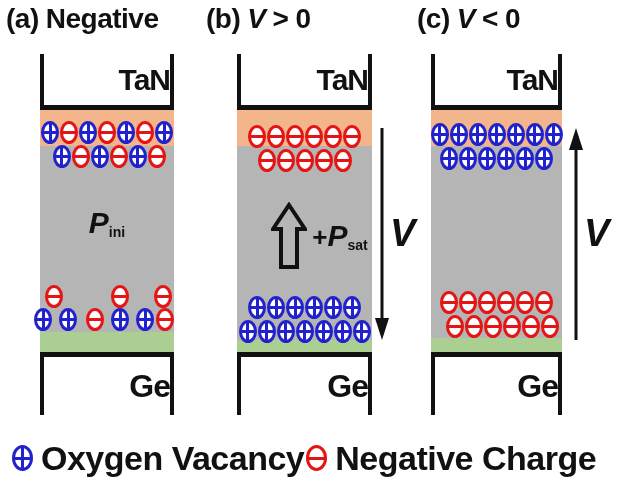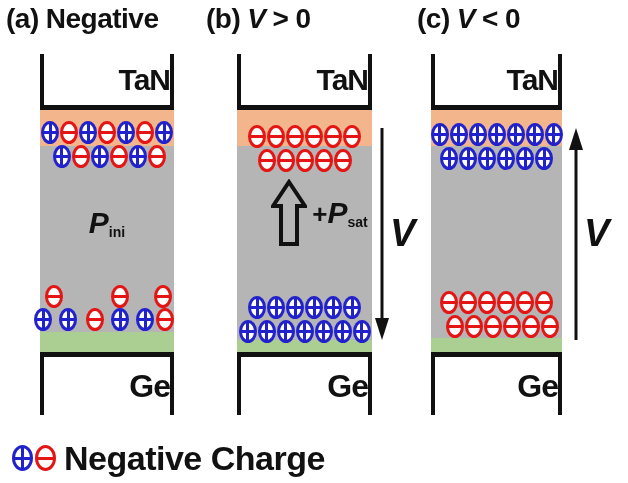--- a/index.html
+++ b/index.html
@@ -45,21 +45,21 @@
   .sym.ov{border:3px solid #2222cc;}
   .sym.nc{border:3px solid #e41515;}
   .sym::before{content:'';position:absolute;left:0px;right:0px;top:50%;margin-top:-1.5px;height:3px;}
   .sym.ov::before{background:#2222cc;}
   .sym.nc::before{background:#e41515;}
   .sym.ov::after{content:'';position:absolute;top:0px;bottom:0px;left:50%;margin-left:-1.5px;width:3px;background:#2222cc;}
 
   
   .pol-wrap{position:absolute;left:0;right:0;display:flex;justify-content:center;align-items:center;gap:5px;}
   .pol-wrap-a{top:96px;}
-  .pol-wrap-bc{top:69px;padding-left:30px;}
+  .pol-wrap-bc{top:92px;padding-left:30px;}
   .pol-label{white-space:nowrap;font-weight:bold;}
   .pol-label .sign{font-size:26px;}
   .pol-label .pvar{font-size:30px;font-style:italic;}
   .pol-label sub{font-size:14px;}
 
   
   .v-arrow{position:absolute;width:20px;height:212px;top:18px;}
   .stack-b .v-arrow{right:-20px;}
   .stack-c .v-arrow{right:-24px;}
   .v-label{position:absolute;left:18px;top:84px;font-size:38px;font-weight:bold;font-style:italic;}
@@ -256,17 +256,18 @@
         <span class="v-label">V</span>
       </div>
     </div>
     <div class="electrode bottom-electrode">
       <span class="elec-label">Ge</span>
     </div>
   </div>
 
   <div class="legend">
     <span class="sym ov"></span>
+    <span class="lg-label">Oxygen Vacancy</span>
     <span class="sym nc sym2"></span>
     <span class="lg-label">Negative Charge</span>
   </div>
 
 </div>
 
 </body></html>

